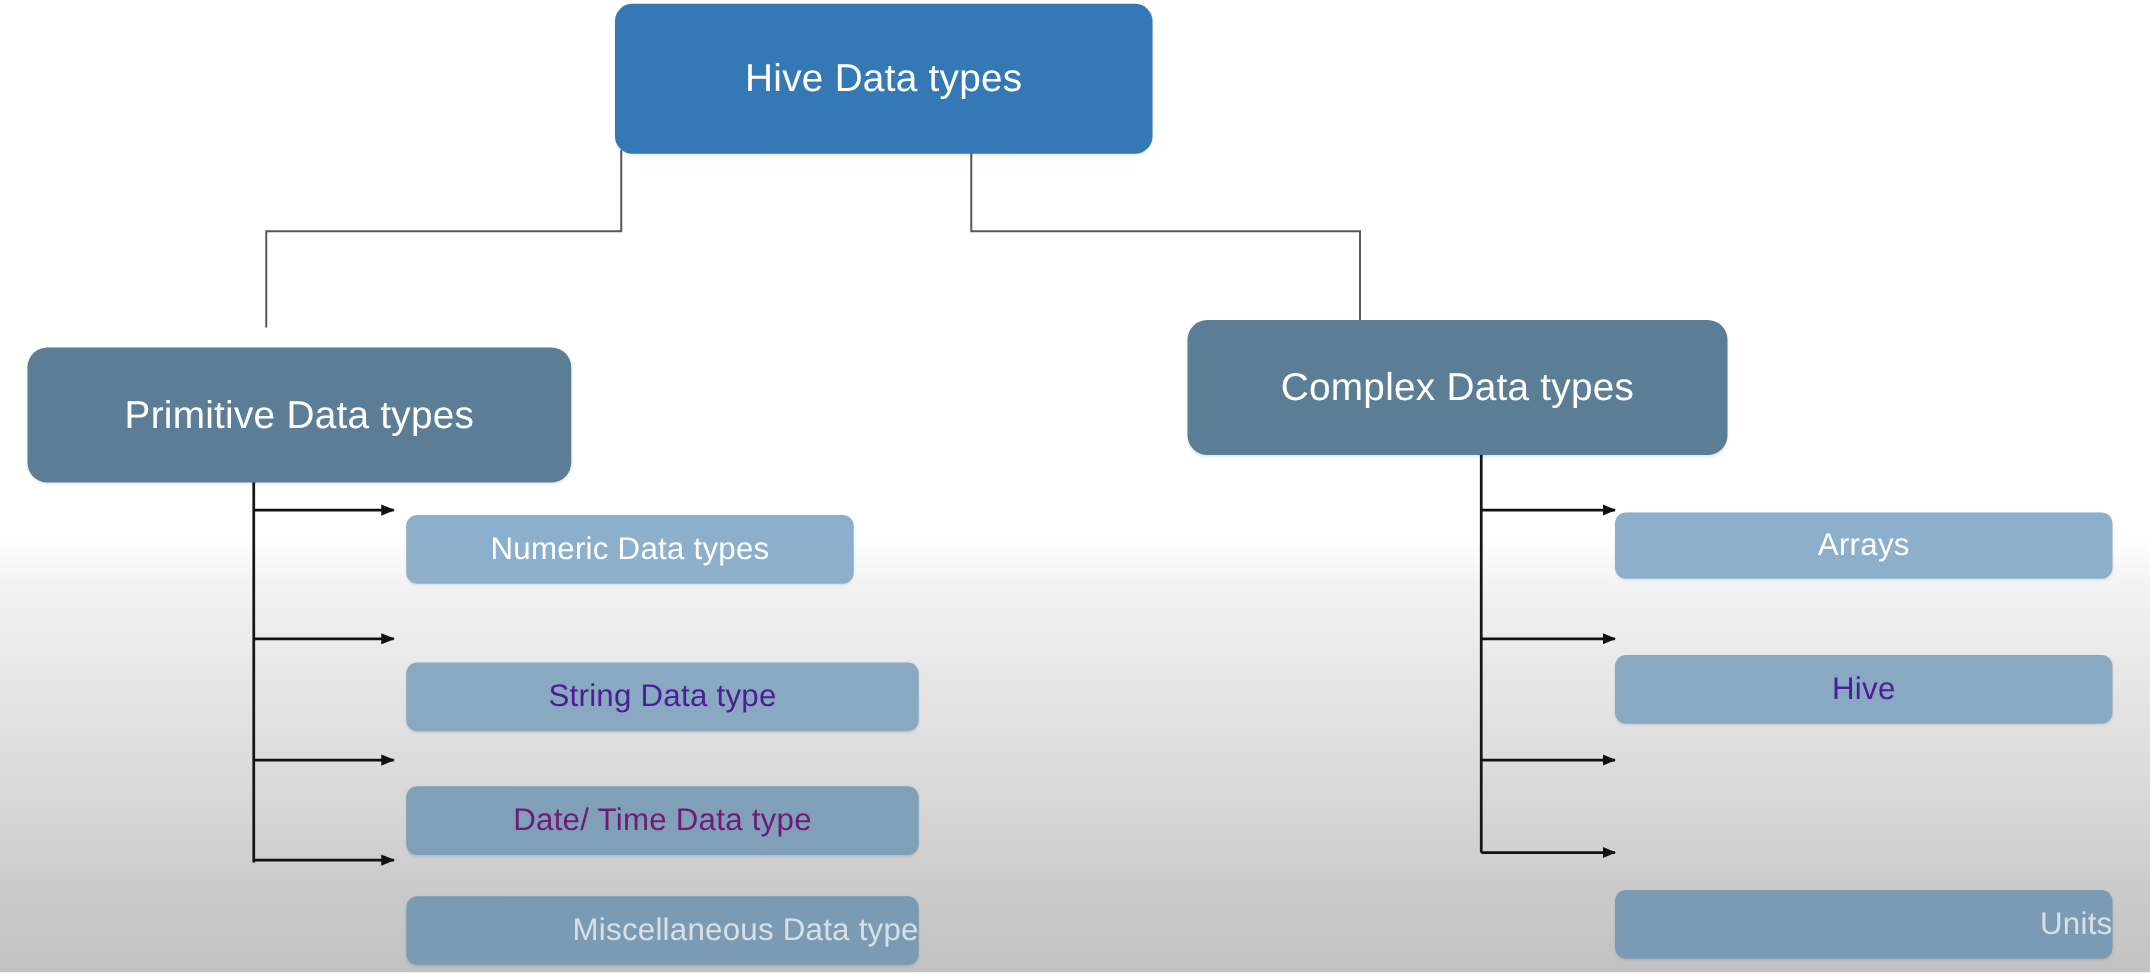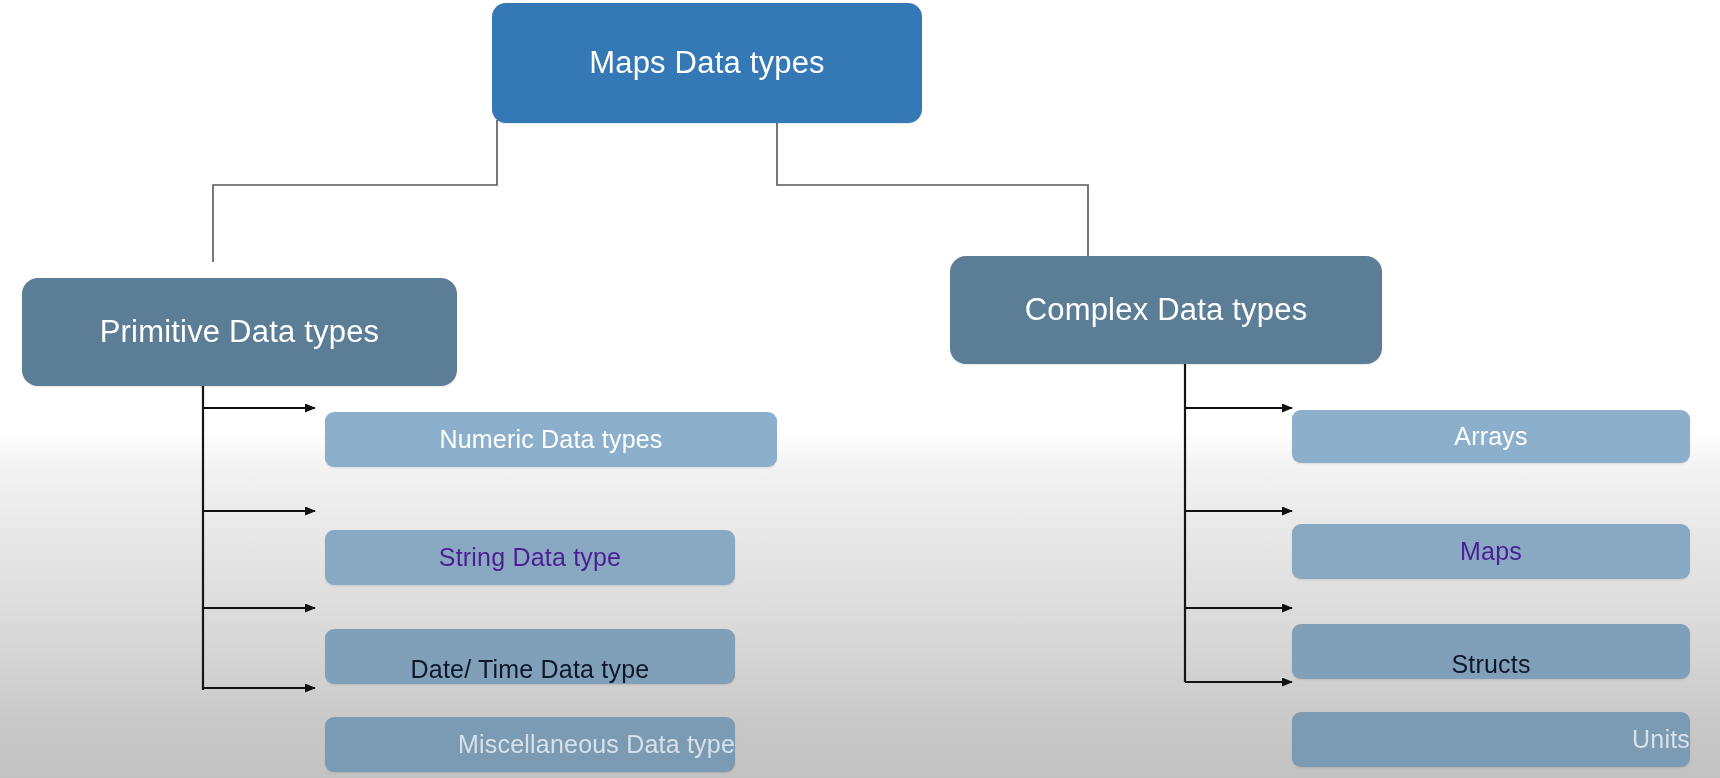--- a/index.html
+++ b/index.html
@@ -64,21 +64,21 @@
 
   .node-leaf {
     border-radius: 9px;
     font-size: 25px;
     box-shadow: 0 1px 2px rgba(0,0,0,0.10);
   }
 
   
   .leaf-t1 { background: #8cafcb; color: #ffffff; }
   .leaf-t2 { background: #89a9c3; color: #4c1d95; }
-  .leaf-t3 { background: #80a0ba; color: #0f172a; align-items: flex-end; }
+  .leaf-t3 { background: #80a0ba; color: #701a75; }
   .leaf-t4 { background: #7b9bb4; color: #d8e0e7; justify-content: flex-end; }
 </style>
 </head>
 <body>
 
 <div id="canvas">
 
   <svg id="connectors" viewBox="0 0 1720 778" xmlns="http://www.w3.org/2000/svg">
     <defs>
       <marker id="arrow" markerWidth="11" markerHeight="9" refX="10" refY="4.5" orient="auto" markerUnits="userSpaceOnUse">
@@ -99,56 +99,53 @@
 
     <path d="M1185,355 L1185,682" fill="none" stroke="#161616" stroke-width="2.2"></path>
 
     <line x1="1185" y1="408" x2="1292" y2="408" stroke="#111111" stroke-width="2.2" marker-end="url(#arrow)"></line>
     <line x1="1185" y1="511" x2="1292" y2="511" stroke="#111111" stroke-width="2.2" marker-end="url(#arrow)"></line>
     <line x1="1185" y1="608" x2="1292" y2="608" stroke="#111111" stroke-width="2.2" marker-end="url(#arrow)"></line>
     <line x1="1185" y1="682" x2="1292" y2="682" stroke="#111111" stroke-width="2.2" marker-end="url(#arrow)"></line>
   </svg>
 
   <div class="node node-root" style="left:492px; top:3px; width:430px; height:120px;">
-    <span>Maps Data types</span>
+    <span>Hive Data types</span>
   </div>
 
   <div class="node node-branch" style="left:22px; top:262px; width:435px; height:108px;margin-top:16px;">
     <span>Primitive Data types</span>
   </div>
 
   <div class="node node-branch" style="left:950px; top:256px; width:432px; height:108px;">
     <span>Complex Data types</span>
   </div>
 
-  <div class="node node-leaf leaf-t1" style="left:325px; top:412px; width:452px; height:55px;">
+  <div class="node node-leaf leaf-t1" style="left:325px; top:412px; width:358px; height:55px;">
     <span>Numeric Data types</span>
   </div>
 
   <div class="node node-leaf leaf-t2" style="left:325px; top:530px; width:410px; height:55px;">
     <span>String Data type</span>
   </div>
 
   <div class="node node-leaf leaf-t3" style="left:325px; top:629px; width:410px; height:55px;">
     <span>Date/ Time Data type</span>
   </div>
 
   <div class="node node-leaf leaf-t4" style="left:325px; top:717px; width:410px; height:55px;">
     <span>Miscellaneous Data type</span>
   </div>
 
   <div class="node node-leaf leaf-t1" style="left:1292px; top:410px; width:398px; height:53px;">
     <span>Arrays</span>
   </div>
 
   <div class="node node-leaf leaf-t2" style="left:1292px; top:524px; width:398px; height:55px;">
-    <span>Maps</span>
+    <span>Hive</span>
   </div>
 
-  <div class="node node-leaf leaf-t3" style="left:1292px; top:624px; width:398px; height:55px;">
-    <span>Structs</span>
-  </div>
 
   <div class="node node-leaf leaf-t4" style="left:1292px; top:712px; width:398px; height:55px;">
     <span>Units</span>
   </div>
 
 </div>
 
 </body></html>

